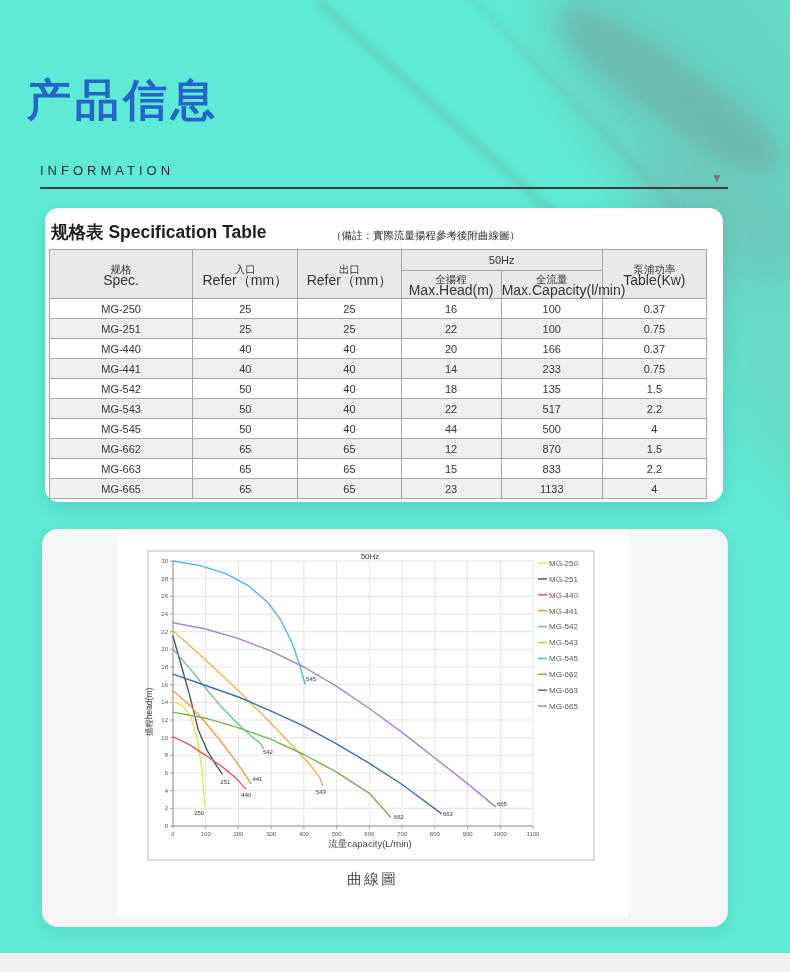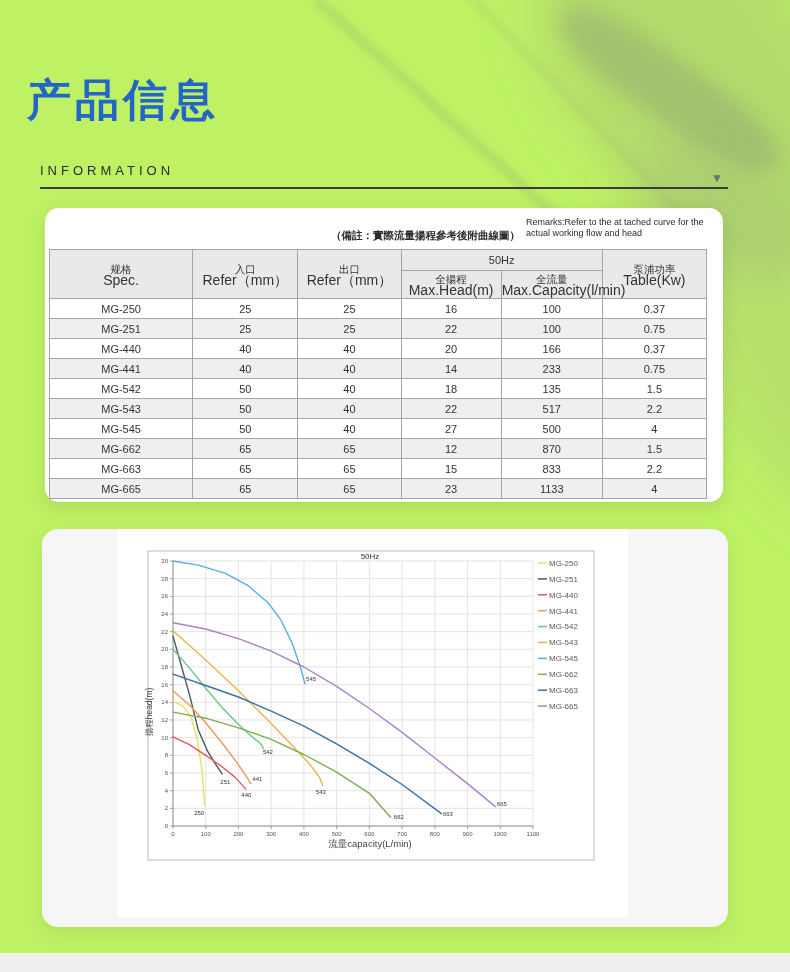--- a/index.html
+++ b/index.html
@@ -1,16 +1,16 @@
 <!DOCTYPE html>
 <html><head>
 <meta charset="utf-8">
 <style>
   html,body{margin:0;padding:0;}
-  .page{position:relative;width:790px;height:972px;background:#bef264;overflow:hidden;
+  .page{position:relative;width:790px;height:972px;background:#5eead4;overflow:hidden;
         font-family:"Liberation Sans","DejaVu Sans",sans-serif;color:#333;}
   
   .decor{position:absolute;inset:0;pointer-events:none;}
   .decor div{position:absolute;}
   .shadow-stripe1{left:470px;top:-70px;width:4px;height:420px;background:rgba(110,110,110,.38);
         transform:rotate(-48deg);filter:blur(4px);}
   .shadow-stripe2{left:560px;top:-90px;width:3px;height:360px;background:rgba(120,120,120,.30);
         transform:rotate(-44deg);filter:blur(4px);}
   .shadow-blob1{left:590px;top:-120px;width:240px;height:420px;background:rgba(130,130,130,.22);
         transform:rotate(-38deg);filter:blur(28px);border-radius:40%;}
@@ -24,21 +24,21 @@
   .info-label{position:absolute;left:40px;top:163px;font-size:13px;font-weight:500;
         letter-spacing:4px;color:#2b2b2b;}
   .info-rule{position:absolute;left:40px;top:187px;width:688px;height:0;
         border-top:2px solid #3d3d3d;}
   .info-triangle{position:absolute;left:711px;top:171px;font-size:12px;color:#707070;}
 
   
   .table-card{position:absolute;left:45px;top:208px;width:678px;height:294px;background:#fff;
         border-radius:14px;box-shadow:0 6px 20px rgba(0,0,0,.10);}
   .spec-title{position:absolute;left:6px;top:12px;font-size:17.5px;font-weight:bold;color:#1e1e1e;}
-  .spec-remark-cn{position:absolute;left:286px;top:21px;font-size:10.5px;font-weight:bold;color:#2b2b2b;}
+  .spec-remark-cn{position:absolute;left:286px;top:21px;font-size:10.5px;font-weight:normal;color:#2b2b2b;}
   .spec-remark-en{position:absolute;left:481px;top:9px;width:200px;font-size:9px;line-height:11px;color:#2b2b2b;}
   .spec-table{position:absolute;left:4px;top:41px;border-collapse:collapse;table-layout:fixed;
         width:658px;font-size:11px;color:#333;}
   .spec-table th,.spec-table td{border:1px solid #a6a6a6;text-align:center;padding:0;font-weight:400;}
   .spec-table thead th{background:#e9e9e9;}
   .spec-table .h-freq{height:20px;font-size:11px;}
   .spec-table .h-cell{height:27px;text-align:center;}
   .spec-table .cn{font-size:10.5px;line-height:12px;}
   .spec-table .en{font-size:14px;line-height:11px;}
   .spec-table tbody td{height:19px;}
@@ -67,25 +67,25 @@
     <div class="shadow-stripe1"></div>
     <div class="shadow-stripe2"></div>
   </div>
 
   <div class="page-title">产品信息</div>
   <div class="info-label">INFORMATION</div>
   <div class="info-rule"></div>
   <div class="info-triangle">▼</div>
 
   <div class="table-card">
+    <div class="spec-title">
+      <span>规格表</span>
+      <span>Specification Table</span>
+    </div>
     <div class="spec-remark-cn">（備註：實際流量揚程參考後附曲線圖）</div>
-    <div class="spec-remark-en">
-      <div>Remarks:Refer to the at tached curve for the</div>
-      <div>actual working flow and head</div>
-    </div>
 
     <table class="spec-table">
       <colgroup>
         <col style="width:143px">
           <col style="width:105px">
           <col style="width:103px">
         <col style="width:100px">
           <col style="width:101px">
           <col style="width:104px">
       </colgroup>
@@ -166,21 +166,21 @@
             <td>50</td>
             <td>40</td>
             <td>22</td>
             <td>517</td>
             <td>2.2</td>
           </tr>
           <tr>
             <td>MG-545</td>
             <td>50</td>
             <td>40</td>
-            <td>27</td>
+            <td>44</td>
             <td>500</td>
             <td>4</td>
           </tr>
           <tr>
             <td>MG-662</td>
             <td>65</td>
             <td>65</td>
             <td>12</td>
             <td>870</td>
             <td>1.5</td>
@@ -332,17 +332,18 @@
           <text x="432" y="116.3" font-size="8" fill="#595959">MG-543</text>
           <line x1="421" y1="129.4" x2="430" y2="129.4" stroke="#5aaee0" stroke-width="1.5"></line>
           <text x="432" y="132.20000000000002" font-size="8" fill="#595959">MG-545</text>
           <line x1="421" y1="145.3" x2="430" y2="145.3" stroke="#7fae53" stroke-width="1.5"></line>
           <text x="432" y="148.10000000000002" font-size="8" fill="#595959">MG-662</text>
           <line x1="421" y1="161.2" x2="430" y2="161.2" stroke="#3f6fa3" stroke-width="1.5"></line>
           <text x="432" y="164" font-size="8" fill="#595959">MG-663</text>
           <line x1="421" y1="177.1" x2="430" y2="177.1" stroke="#a982cc" stroke-width="1.5"></line>
           <text x="432" y="179.9" font-size="8" fill="#595959">MG-665</text>
         </svg>
+      <div class="chart-caption">曲線圖</div>
     </div>
   </div>
 
   <div class="footer-band"></div>
 </div>
 
 </body></html>

